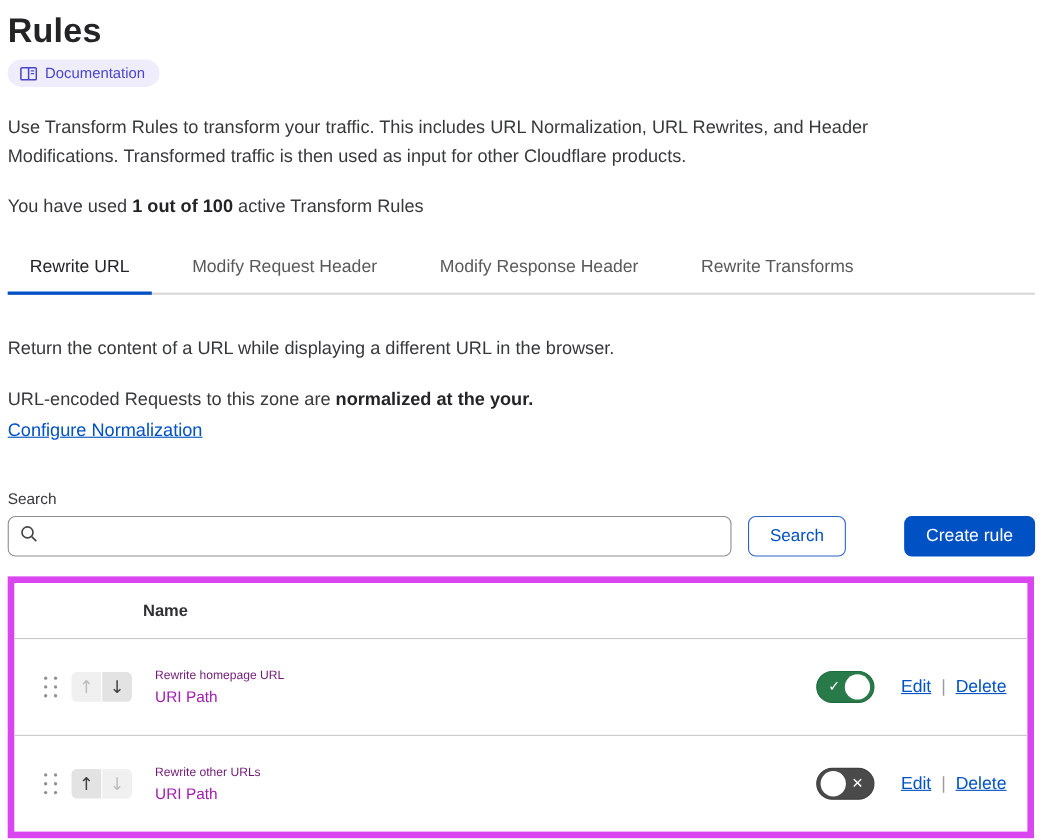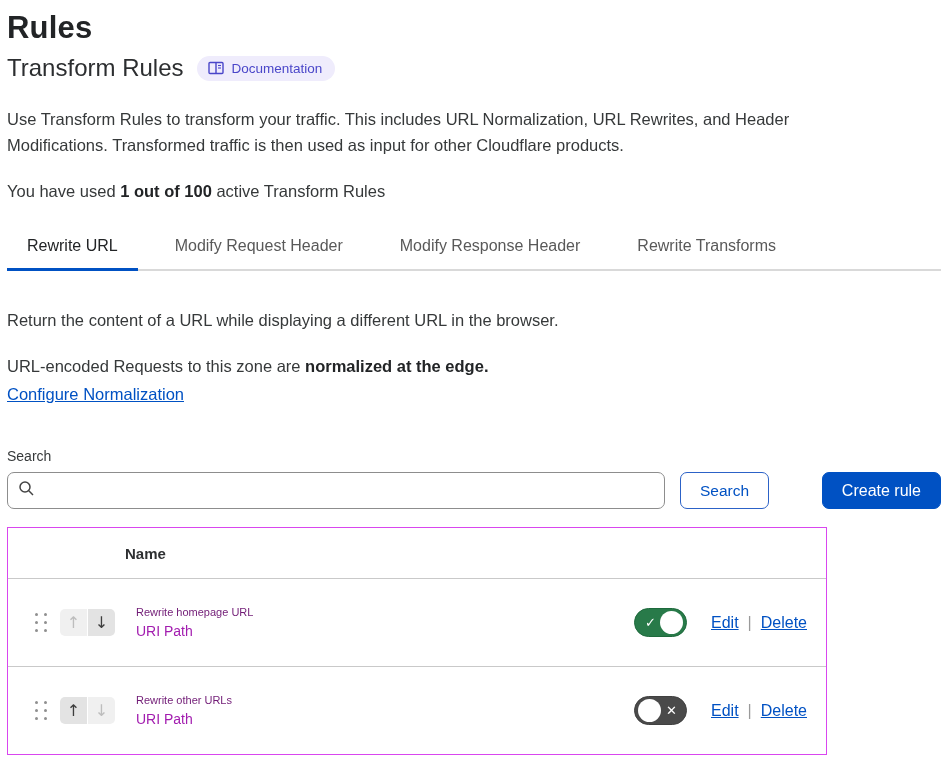--- a/index.html
+++ b/index.html
@@ -75,22 +75,22 @@
   }
   .create-btn {
     margin-left: auto; height: 37px; padding: 0 19px;
     background: #0051c3; border: 1px solid #0051c3; border-radius: 7px;
     color: #ffffff; font-size: 16px; cursor: pointer;
     font-family: "Liberation Sans", sans-serif;
   }
 
   
   .rules-table {
-    margin-top: 18px; border: 1px solid #d946ef; background: #fff;
-    width: 820px;
+    margin-top: 18px; border: 6px solid #d946ef; background: #fff;
+    width: 933px;
   }
   .table-header {
     height: 50px; display: flex; align-items: center;
     padding-left: 117px; font-size: 15px; font-weight: 700; color: #2e3032;
   }
   .table-row {
     height: 88px; display: flex; align-items: center;
     border-top: 1px solid #c9c9c9; padding-right: 19px;
   }
   .reorder-cell { display: flex; align-items: center; margin-left: 24px; }
@@ -135,21 +135,20 @@
   .action-sep { color: #9a9a9a; margin: 0 9px; }
 </style>
 </head>
 <body>
 
 <div class="page">
 
   <h1 class="page-title">Rules</h1>
 
   <div class="subtitle-row">
-    <span class="page-subtitle">Transform Rules</span>
     <span class="doc-badge">
       <span>
         <svg width="16" height="14" viewBox="0 0 16 14" fill="none">
           <rect x="1" y="1.5" width="14" height="11" rx="1" stroke="#4a46c9" stroke-width="1.4"></rect>
           <line x1="8" y1="1.5" x2="8" y2="12.5" stroke="#4a46c9" stroke-width="1.4"></line>
           <line x1="10" y1="4.5" x2="13" y2="4.5" stroke="#4a46c9" stroke-width="1.1"></line>
           <line x1="10" y1="7" x2="13" y2="7" stroke="#4a46c9" stroke-width="1.1"></line>
         </svg>
       </span>
       <span>Documentation</span>
@@ -162,21 +161,21 @@
 
   <div class="tabs">
     <div class="tab active">Rewrite URL</div>
     <div class="tab">Modify Request Header</div>
     <div class="tab">Modify Response Header</div>
     <div class="tab">Rewrite Transforms</div>
   </div>
 
   <p class="tab-description">Return the content of a URL while displaying a different URL in the browser.</p>
 
-  <p class="normalization"><span>URL-encoded Requests to this zone are </span><b>normalized at the edge.</b></p>
+  <p class="normalization"><span>URL-encoded Requests to this zone are </span><b>normalized at the your.</b></p>
   <a class="config-link">Configure Normalization</a>
 
   <div class="search-label">Search</div>
   <div class="search-row">
     <div class="search-box">
       <span>
         <svg width="17" height="17" viewBox="0 0 17 17" fill="none">
           <circle cx="7" cy="7" r="5" stroke="#444" stroke-width="1.5"></circle>
           <line x1="10.8" y1="10.8" x2="15" y2="15" stroke="#444" stroke-width="1.5"></line>
         </svg>

